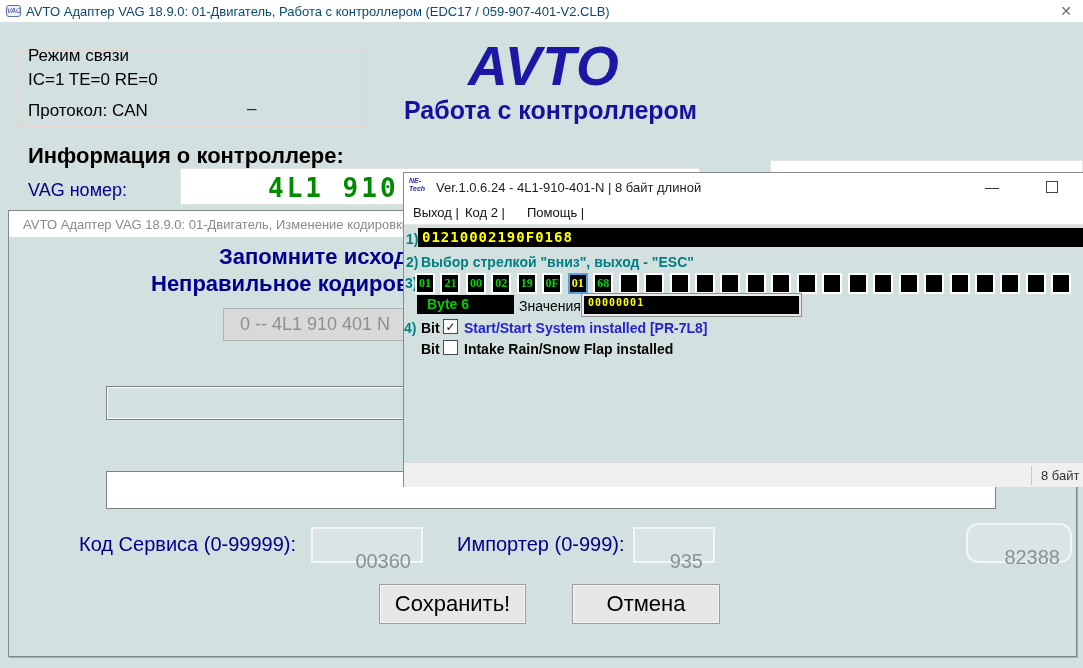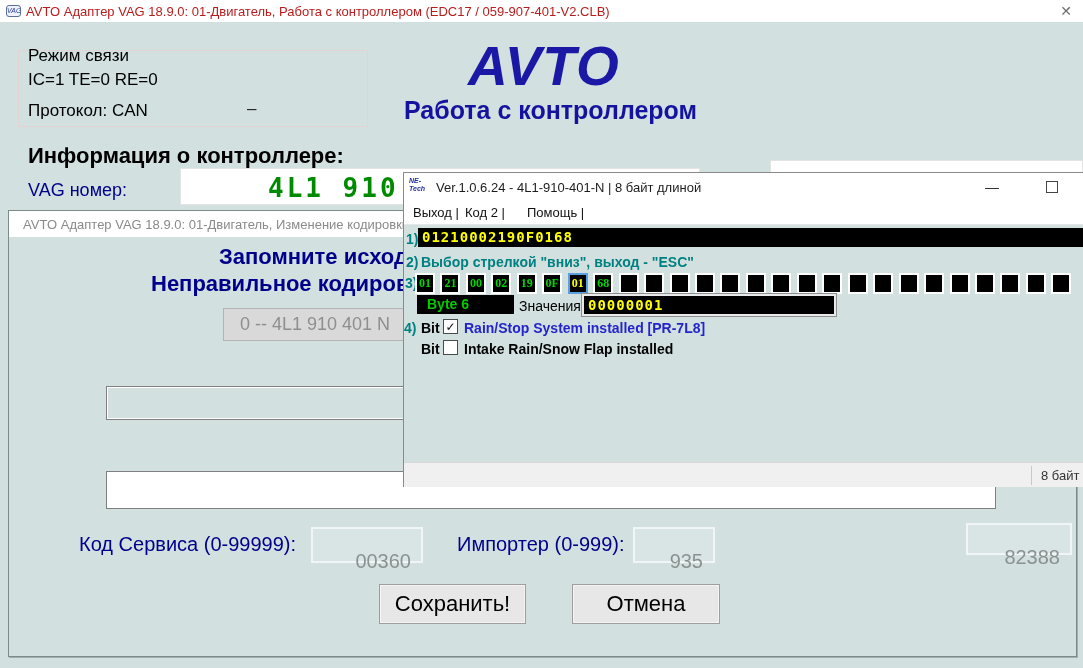--- a/index.html
+++ b/index.html
@@ -2,21 +2,21 @@
 <html><head>
 <meta charset="utf-8">
 <style>
   * { margin:0; padding:0; box-sizing:border-box; }
   html,body { width:1083px; height:668px; overflow:hidden; }
   body { font-family:"Liberation Sans", sans-serif; background:#d2e0e0; position:relative; }
   .mono { font-family:"DejaVu Sans Mono", monospace; }
 
   
   #main-titlebar { position:absolute; left:0; top:0; width:1083px; height:22px; background:#ffffff; }
-  #main-titlebar .ttl { position:absolute; left:26px; top:4px; font-size:13px; color:#b91c1c; white-space:nowrap; }
+  #main-titlebar .ttl { position:absolute; left:26px; top:4px; font-size:13px; color:#0c4a6e; white-space:nowrap; }
   #main-app-icon { position:absolute; left:6px; top:5px; width:15px; height:12px; border:1px solid #5a6f9e; border-radius:3px; background:#eef2fa; color:#2a3f8f; font-size:7px; line-height:10px; text-align:center; font-style:italic; overflow:hidden; }
   #main-close { position:absolute; left:1052px; top:1px; width:28px; height:20px; color:#6e6e6e; font-size:14px; text-align:center; line-height:20px; cursor:pointer; }
 
   #comm-box { position:absolute; left:18px; top:50px; width:350px; height:77px; border:1px solid #e3d3d3; }
   .blk { color:#000000; font-size:17px; white-space:nowrap; }
   #comm-title { position:absolute; left:28px; top:46px; }
   #comm-vals  { position:absolute; left:28px; top:70px; }
   #comm-proto { position:absolute; left:28px; top:101px; }
   #comm-dash  { position:absolute; left:247px; top:99px; font-size:17px; color:#222; }
 
@@ -39,21 +39,21 @@
   #old-coding { position:absolute; left:214px; top:97px; width:390px; height:33px; background:#d9d9d9; border:1px solid #b3b3b3; font-size:18px; color:#8f8f8f; padding:5px 0 0 16px; white-space:nowrap; overflow:hidden; }
   #fieldA { position:absolute; left:97px; top:175px; width:890px; height:34px; border:1px solid #7f7f7f; box-shadow:inset 0 0 0 1px #ffffff; }
   #fieldB { position:absolute; left:97px; top:260px; width:890px; height:38px; background:#ffffff; border:1px solid #7f7f7f; }
   .navy-lbl { position:absolute; font-size:20px; color:#00008b; white-space:nowrap; }
   #svc-label { left:70px; top:322px; }
   #imp-label { left:448px; top:322px; }
   #eqp-label { left:762px; top:322px; }
   .val-field { position:absolute; background:#d9e5e4; border:2px solid #f2f5f5; color:#8b9191; font-size:20px; text-align:right; padding:21px 10px 0 0; }
   #svc-field { left:302px; top:316px; width:112px; height:36px; }
   #imp-field { left:624px; top:316px; width:82px;  height:36px; }
-  #eqp-field { left:957px; top:312px; width:106px; height:32px; }
+  #eqp-field { left:957px; top:312px; width:106px; height:40px;border-radius:12px; }
   .btn { position:absolute; background:#e7e7e7; border:1px solid #9e9e9e; box-shadow:inset 0 0 0 1px #f4f4f4; font-size:22px; color:#000; text-align:center; padding-top:6px; cursor:pointer; font-family:"Liberation Sans", sans-serif; }
   #save-btn   { left:370px; top:373px; width:147px; height:40px; }
   #cancel-btn { left:563px; top:373px; width:148px; height:40px; }
 
   
   #netech-win { position:absolute; left:403px; top:172px; width:700px; height:315px; background:#d2e0e0; border:1px solid #8a8a8a; }
   #netech-titlebar { position:absolute; left:0; top:0; width:100%; height:28px; background:#ffffff; }
   #netech-logo { position:absolute; left:5px; top:4px; width:22px; height:18px; color:#23309a; font-style:italic; font-weight:bold; font-size:7px; line-height:8px; }
   #netech-title { position:absolute; left:32px; top:7px; font-size:13px; color:#1c1c1c; white-space:nowrap; }
   #netech-min { position:absolute; left:575px; top:3px; width:26px; height:22px; text-align:center; color:#333; font-size:14px; line-height:22px; cursor:pointer; }
@@ -68,21 +68,21 @@
   #r2-num { left:2px;  top:81px; }
   #r3-num { left:1px;  top:102px; }
   #r4-num { left:0px;  top:147px; }
   #row1-field { position:absolute; left:14px; top:55px; width:686px; height:19px; background:#000000; color:#ffff00; font-weight:bold; font-size:14px; padding:1px 0 0 4px; letter-spacing:1px; }
   #row2-text { position:absolute; left:17px; top:81px; font-size:14px; font-weight:bold; color:#008080; white-space:nowrap; }
   #hex-row { position:absolute; left:11px; top:100px; width:689px; height:23px; white-space:nowrap; overflow:hidden; }
   .cell { display:inline-block; width:20px; height:21px; background:#000; border:2px solid #ffffff; margin-right:1px; color:#00d400; font-weight:bold; font-size:12px; text-align:center; line-height:17px; vertical-align:top; font-family:Liberation Serif, serif; }
   .cell.sel { border-color:#5a9fe0; color:#ffff00; }
   #byte-name { position:absolute; left:13px; top:122px; width:97px; height:19px; background:#000; color:#00cc00; font-weight:bold; font-size:14px; padding:0 0 0 10px; line-height:19px; }
   #val-label { position:absolute; left:115px; top:125px; font-size:14px; color:#000; }
-  #val-field { position:absolute; left:178px; top:121px; width:254px; height:22px; background:#000; border:2px solid #e9e9e9; outline:1px solid #8f8f8f; color:#ffff00; font-weight:bold; font-size:14px; padding:1px 0 0 4px; letter-spacing:1px; }
+  #val-field { position:absolute; left:178px; top:121px; width:219px; height:22px; background:#000; border:2px solid #e9e9e9; outline:1px solid #8f8f8f; color:#ffff00; font-weight:bold; font-size:10px; padding:1px 0 0 4px; letter-spacing:1px; }
   .bit-name { position:absolute; font-size:14px; font-weight:bold; color:#000; }
   #bit0-name { left:17px; top:147px; }
   #bit1-name { left:17px; top:168px; }
   .cb { position:absolute; width:15px; height:15px; background:#fff; border:1px solid #4a4a4a; font-size:12px; line-height:14px; text-align:center; color:#111; cursor:pointer; }
   #bit0-cb { left:39px; top:146px; }
   #bit1-cb { left:39px; top:167px; }
   #bit0-label { position:absolute; left:60px; top:147px; font-size:14px; font-weight:bold; color:#2424cc; white-space:nowrap; }
   #bit1-label { position:absolute; left:60px; top:168px; font-size:14px; font-weight:bold; color:#000; white-space:nowrap; }
   #netech-status { position:absolute; left:0; top:289px; width:100%; height:25px; background:#f0f0f0; border-top:1px solid #d8d8d8; }
   #status-div { position:absolute; left:627px; top:3px; width:1px; height:19px; background:#c8c8c8; }
@@ -186,21 +186,21 @@
     <div class="cell"></div>
   </div>
 
   <div id="byte-name">Byte 6</div>
   <div id="val-label">Значения:</div>
   <div id="val-field" class="mono">00000001</div>
 
   <div id="r4-num" class="rownum">4)</div>
   <div id="bit0-name" class="bit-name">Bit 0</div>
   <div id="bit0-cb" class="cb">✓</div>
-  <div id="bit0-label">Rain/Stop System installed [PR-7L8]</div>
+  <div id="bit0-label">Start/Start System installed [PR-7L8]</div>
   <div id="bit1-name" class="bit-name">Bit 1</div>
   <div id="bit1-cb" class="cb"></div>
   <div id="bit1-label">Intake Rain/Snow Flap installed</div>
 
   <div id="netech-status">
     <div id="status-div"></div>
     <div id="status-text">8 байт длиной</div>
   </div>
 </div>
 

